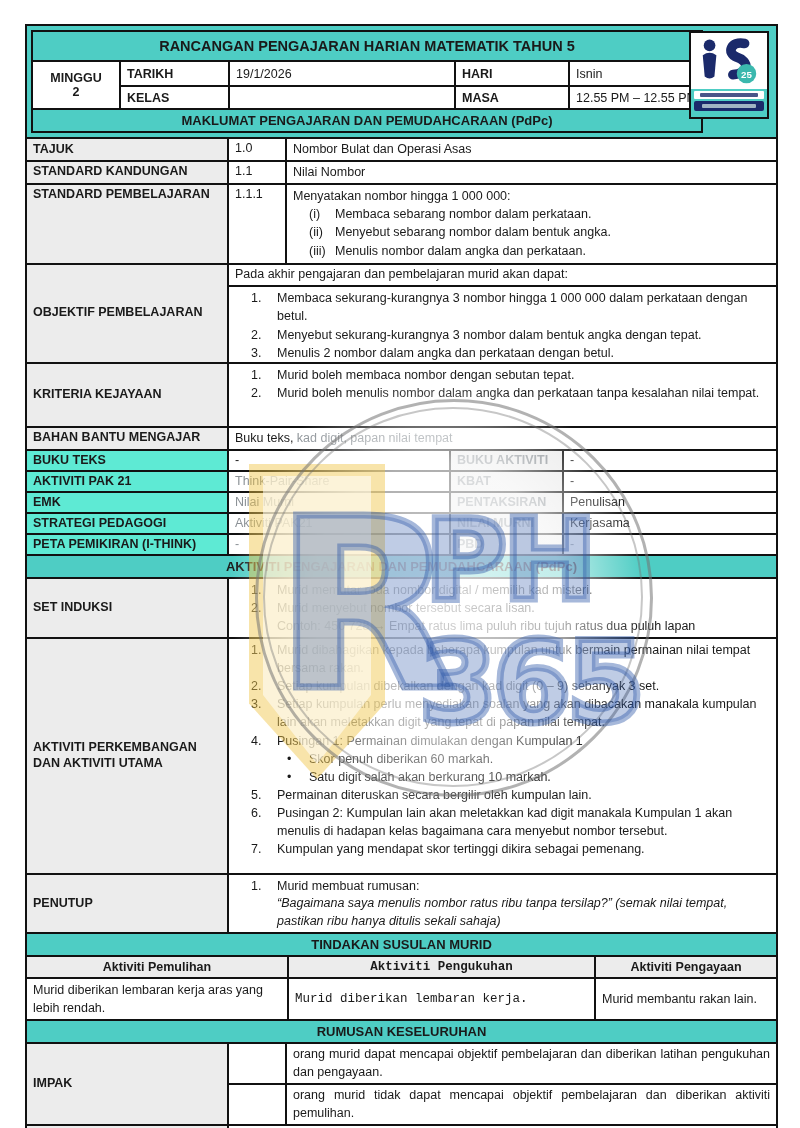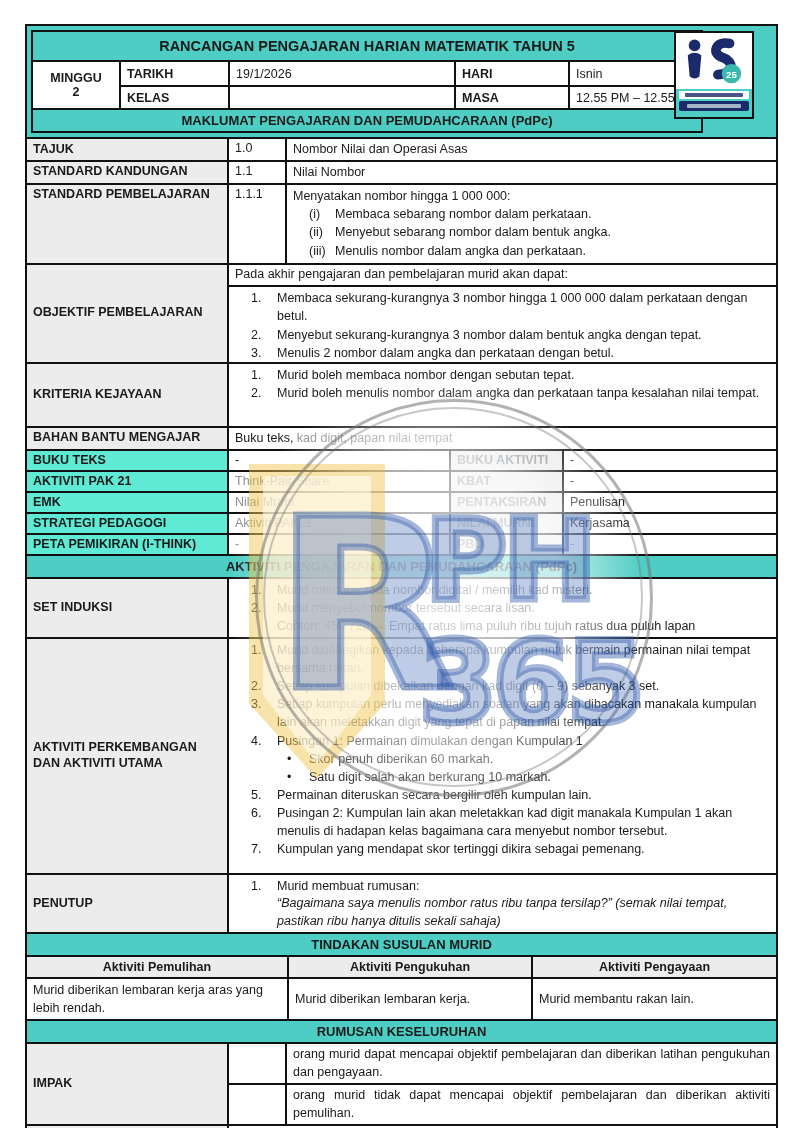--- a/index.html
+++ b/index.html
@@ -14,21 +14,21 @@
   .igrid{display:grid;width:672px;box-sizing:border-box;
          grid-template-columns:86px 109px 226px 114px 137px;
          border:2px solid #111;margin-top:-2px;background:#fff;}
   .hc{padding:2px 6px;box-sizing:border-box;min-height:23px;display:flex;align-items:center;}
   .hc.bl{border-left:2px solid #111;}
   .hc.bt{border-top:2px solid #111;}
   .hc.b{font-weight:bold;text-align:center;}
   .minggu{grid-row:1/3;flex-direction:column;justify-content:center;font-weight:bold;text-align:center;}
   .mkrow{width:672px;box-sizing:border-box;border:2px solid #111;margin-top:-2px;
          background:#4ecdc4;text-align:center;font-weight:bold;font-size:13px;padding:3px 0;}
-  .logo{position:absolute;top:5px;right:22px;width:80px;height:88px;border:2px solid #111;
+  .logo{position:absolute;top:5px;right:7px;width:80px;height:88px;border:2px solid #111;
         background:#4ecdc4;box-sizing:border-box;z-index:3;}
   .logo-top{background:#fff;height:56px;display:flex;align-items:center;justify-content:center;}
   .l-strip{height:8px;background:#fff;margin:2px 3px 2px 3px;border-radius:1px;position:relative;overflow:hidden;}
   .l-strip::after{content:"";position:absolute;left:6px;right:6px;top:2px;bottom:2px;background:#1b2a6b;opacity:.8;border-radius:1px;}
   .l-bar{height:10px;background:#1b2a6b;margin:0 3px;border-radius:2px;position:relative;overflow:hidden;}
   .l-bar::after{content:"";position:absolute;left:8px;right:8px;top:3px;bottom:3px;background:#cfe3e0;opacity:.75;border-radius:1px;}
   
   .row{display:flex;border-top:2px solid #111;background:#fff;align-items:stretch;}
   .c{border-left:2px solid #111;padding:2px 6px;box-sizing:border-box;}
   .c:first-child{border-left:none;}
@@ -53,21 +53,21 @@
   .h-obj{min-height:93px;} .h-kri{min-height:62px;} .h-bah{min-height:20px;}
   .h-grid{min-height:19px;} .h-set{min-height:56px;} .h-per{min-height:234px;}
   .h-pen{min-height:52px;} .h-tbody{min-height:40px;} .h-ref{min-height:20px;}
   
   .gl{width:200px;background:#5eead4;font-weight:bold;flex:none;}
   .gv1{width:222px;flex:none;}
   .gl2{width:113px;background:#ececec;font-weight:bold;flex:none;}
   .gv2{flex:1;}
   
   .t1{width:260px;flex:none;}
-  .t2{width:244px;flex:none;}
+  .t2{width:307px;flex:none;font-family:Liberation Mono, monospace;}
   .t3{flex:1;}
   .thead{background:#ececec;font-weight:bold;text-align:right;justify-content:center;display:flex;align-items:center;}
   .vcent{display:flex;align-items:center;}
   
   .impak-right{flex:1;display:flex;flex-direction:column;}
   .ir{display:flex;flex:1;}
   .ir + .ir{border-top:2px solid #111;}
   .icode{width:58px;flex:none;border-left:2px solid #111;box-sizing:border-box;}
   .itext{flex:1;border-left:2px solid #111;padding:2px 6px;text-align:justify;line-height:1.4;box-sizing:border-box;}
   
@@ -123,21 +123,21 @@
         </svg>
       </div>
       <div class="l-strip"></div>
       <div class="l-bar"></div>
     </div>
   </div>
 
   <div class="row h-taj">
     <div class="c lab">TAJUK</div>
     <div class="c code">1.0</div>
-    <div class="c cnt">Nombor Nilai dan Operasi Asas</div>
+    <div class="c cnt">Nombor Bulat dan Operasi Asas</div>
   </div>
 
   <div class="row h-sk">
     <div class="c lab">STANDARD KANDUNGAN</div>
     <div class="c code">1.1</div>
     <div class="c cnt">Nilai Nombor</div>
   </div>
 
   <div class="row h-sp">
     <div class="c lab top">STANDARD PEMBELAJARAN</div>

